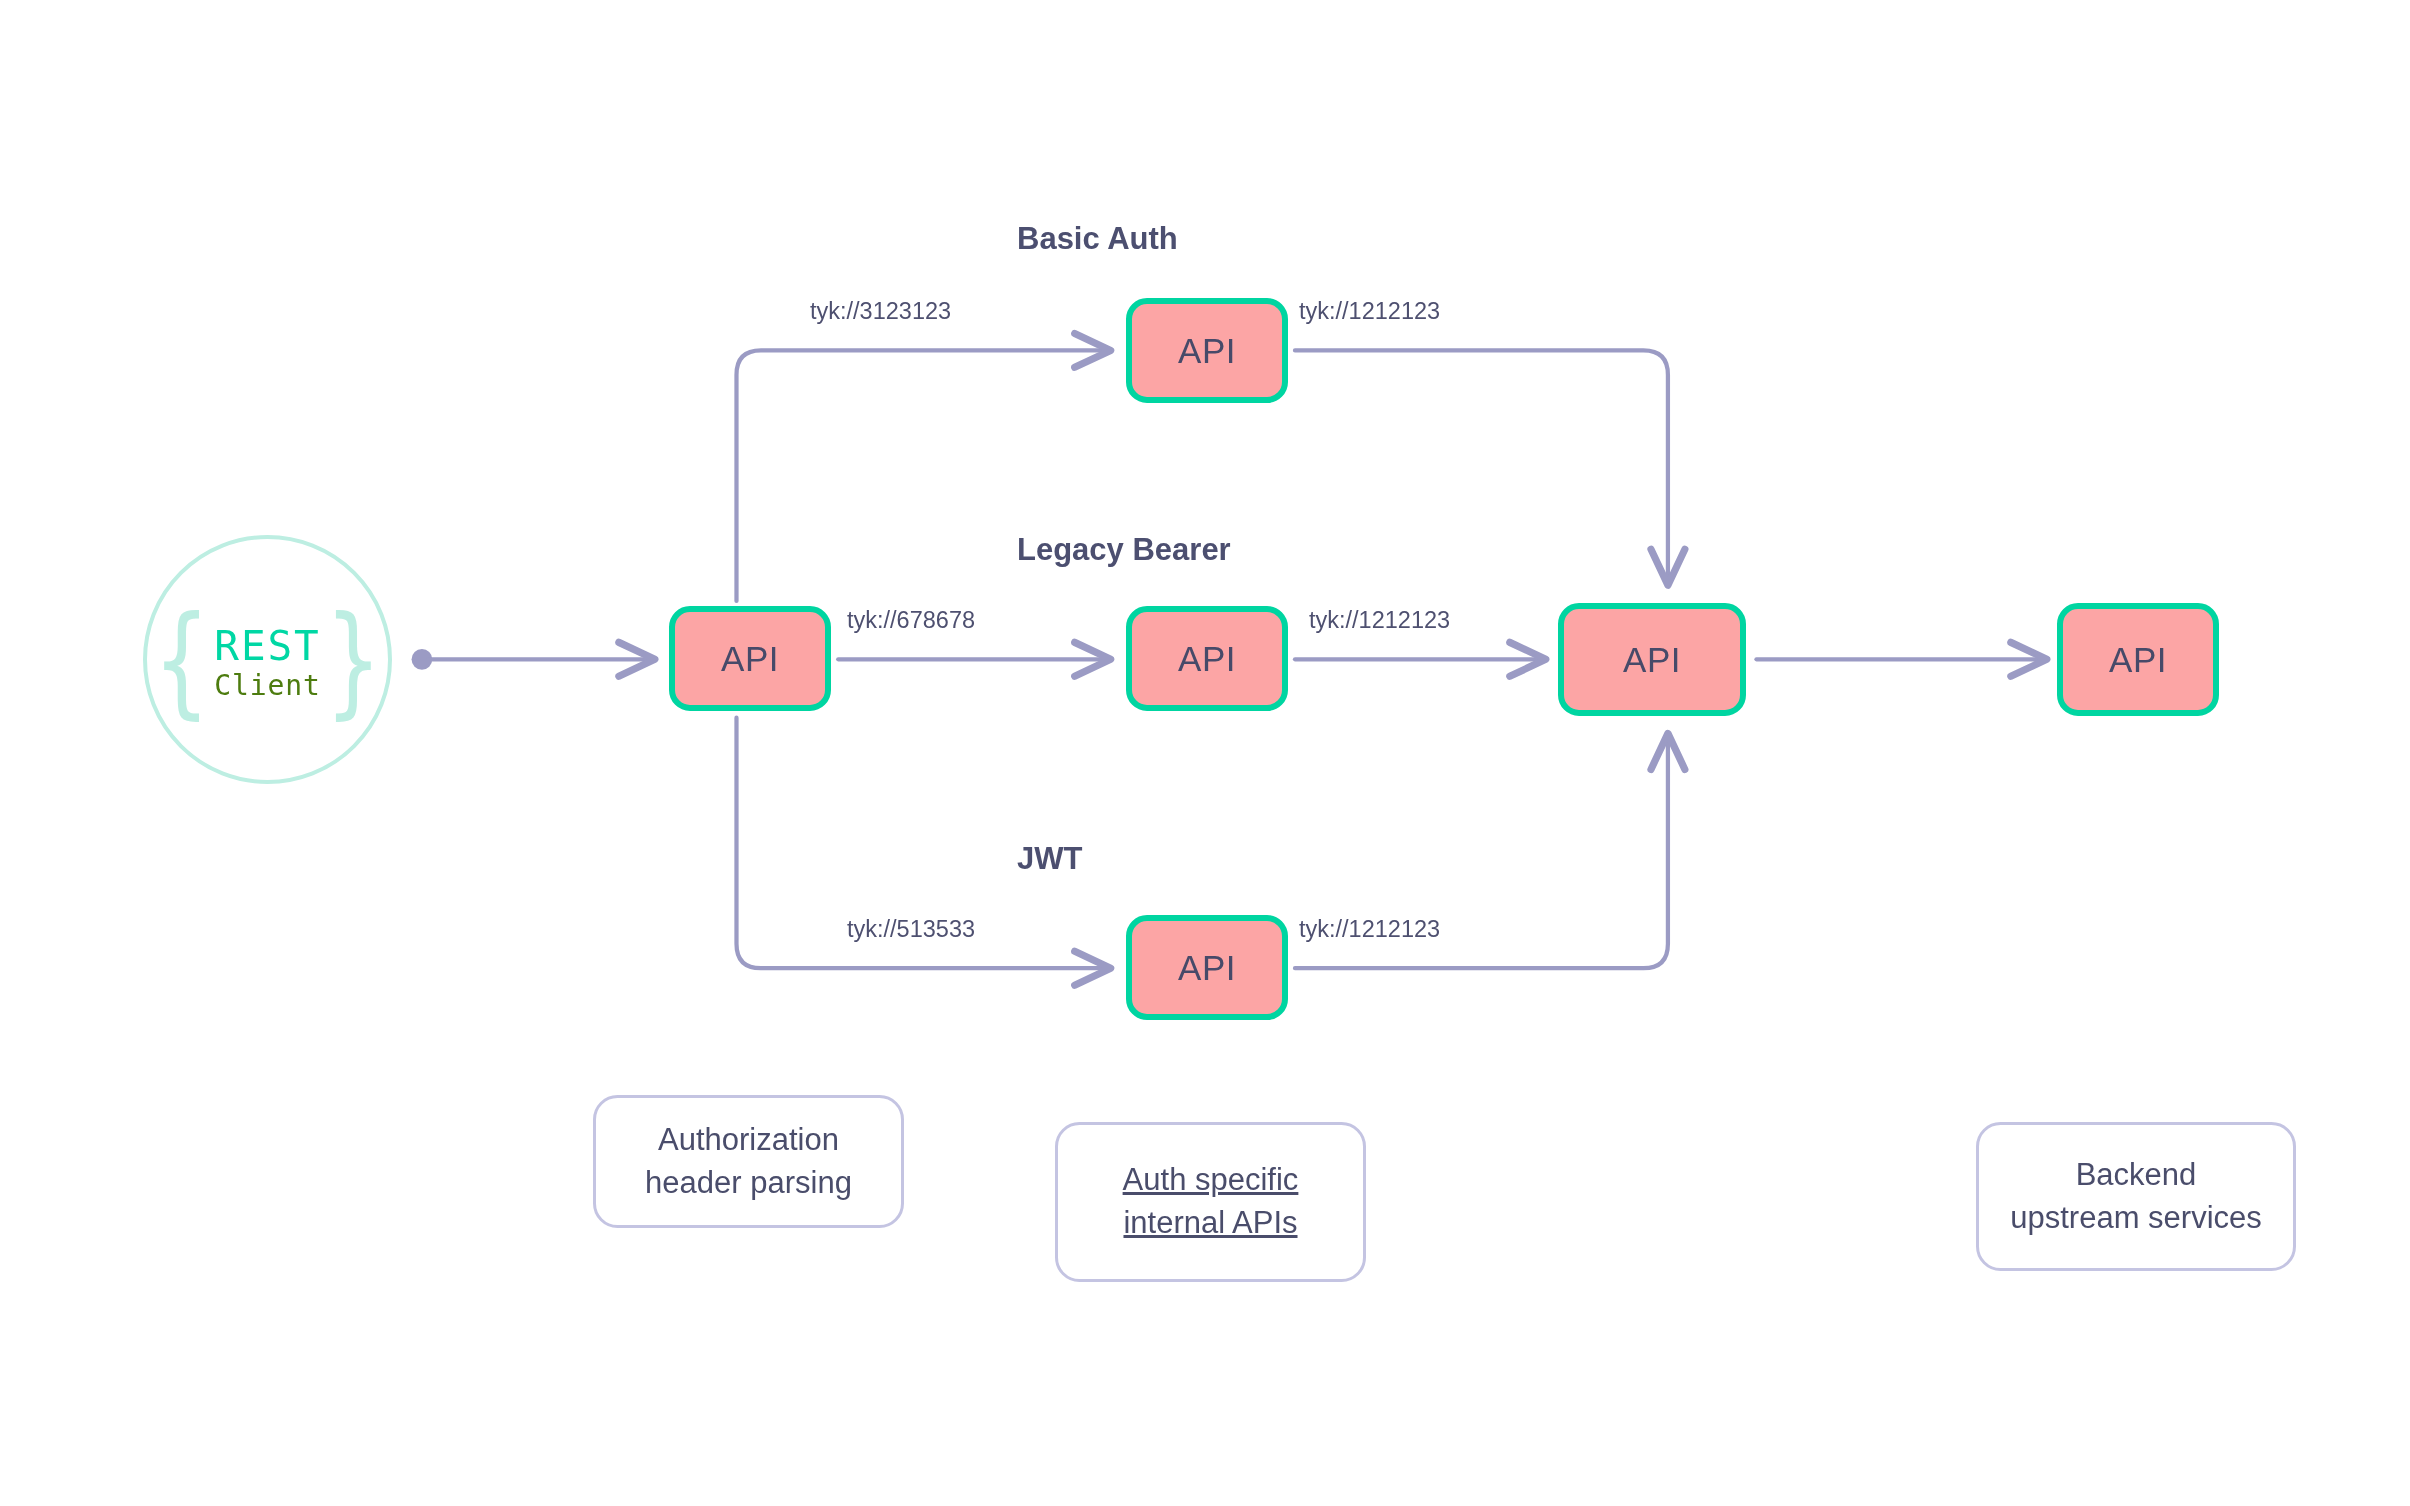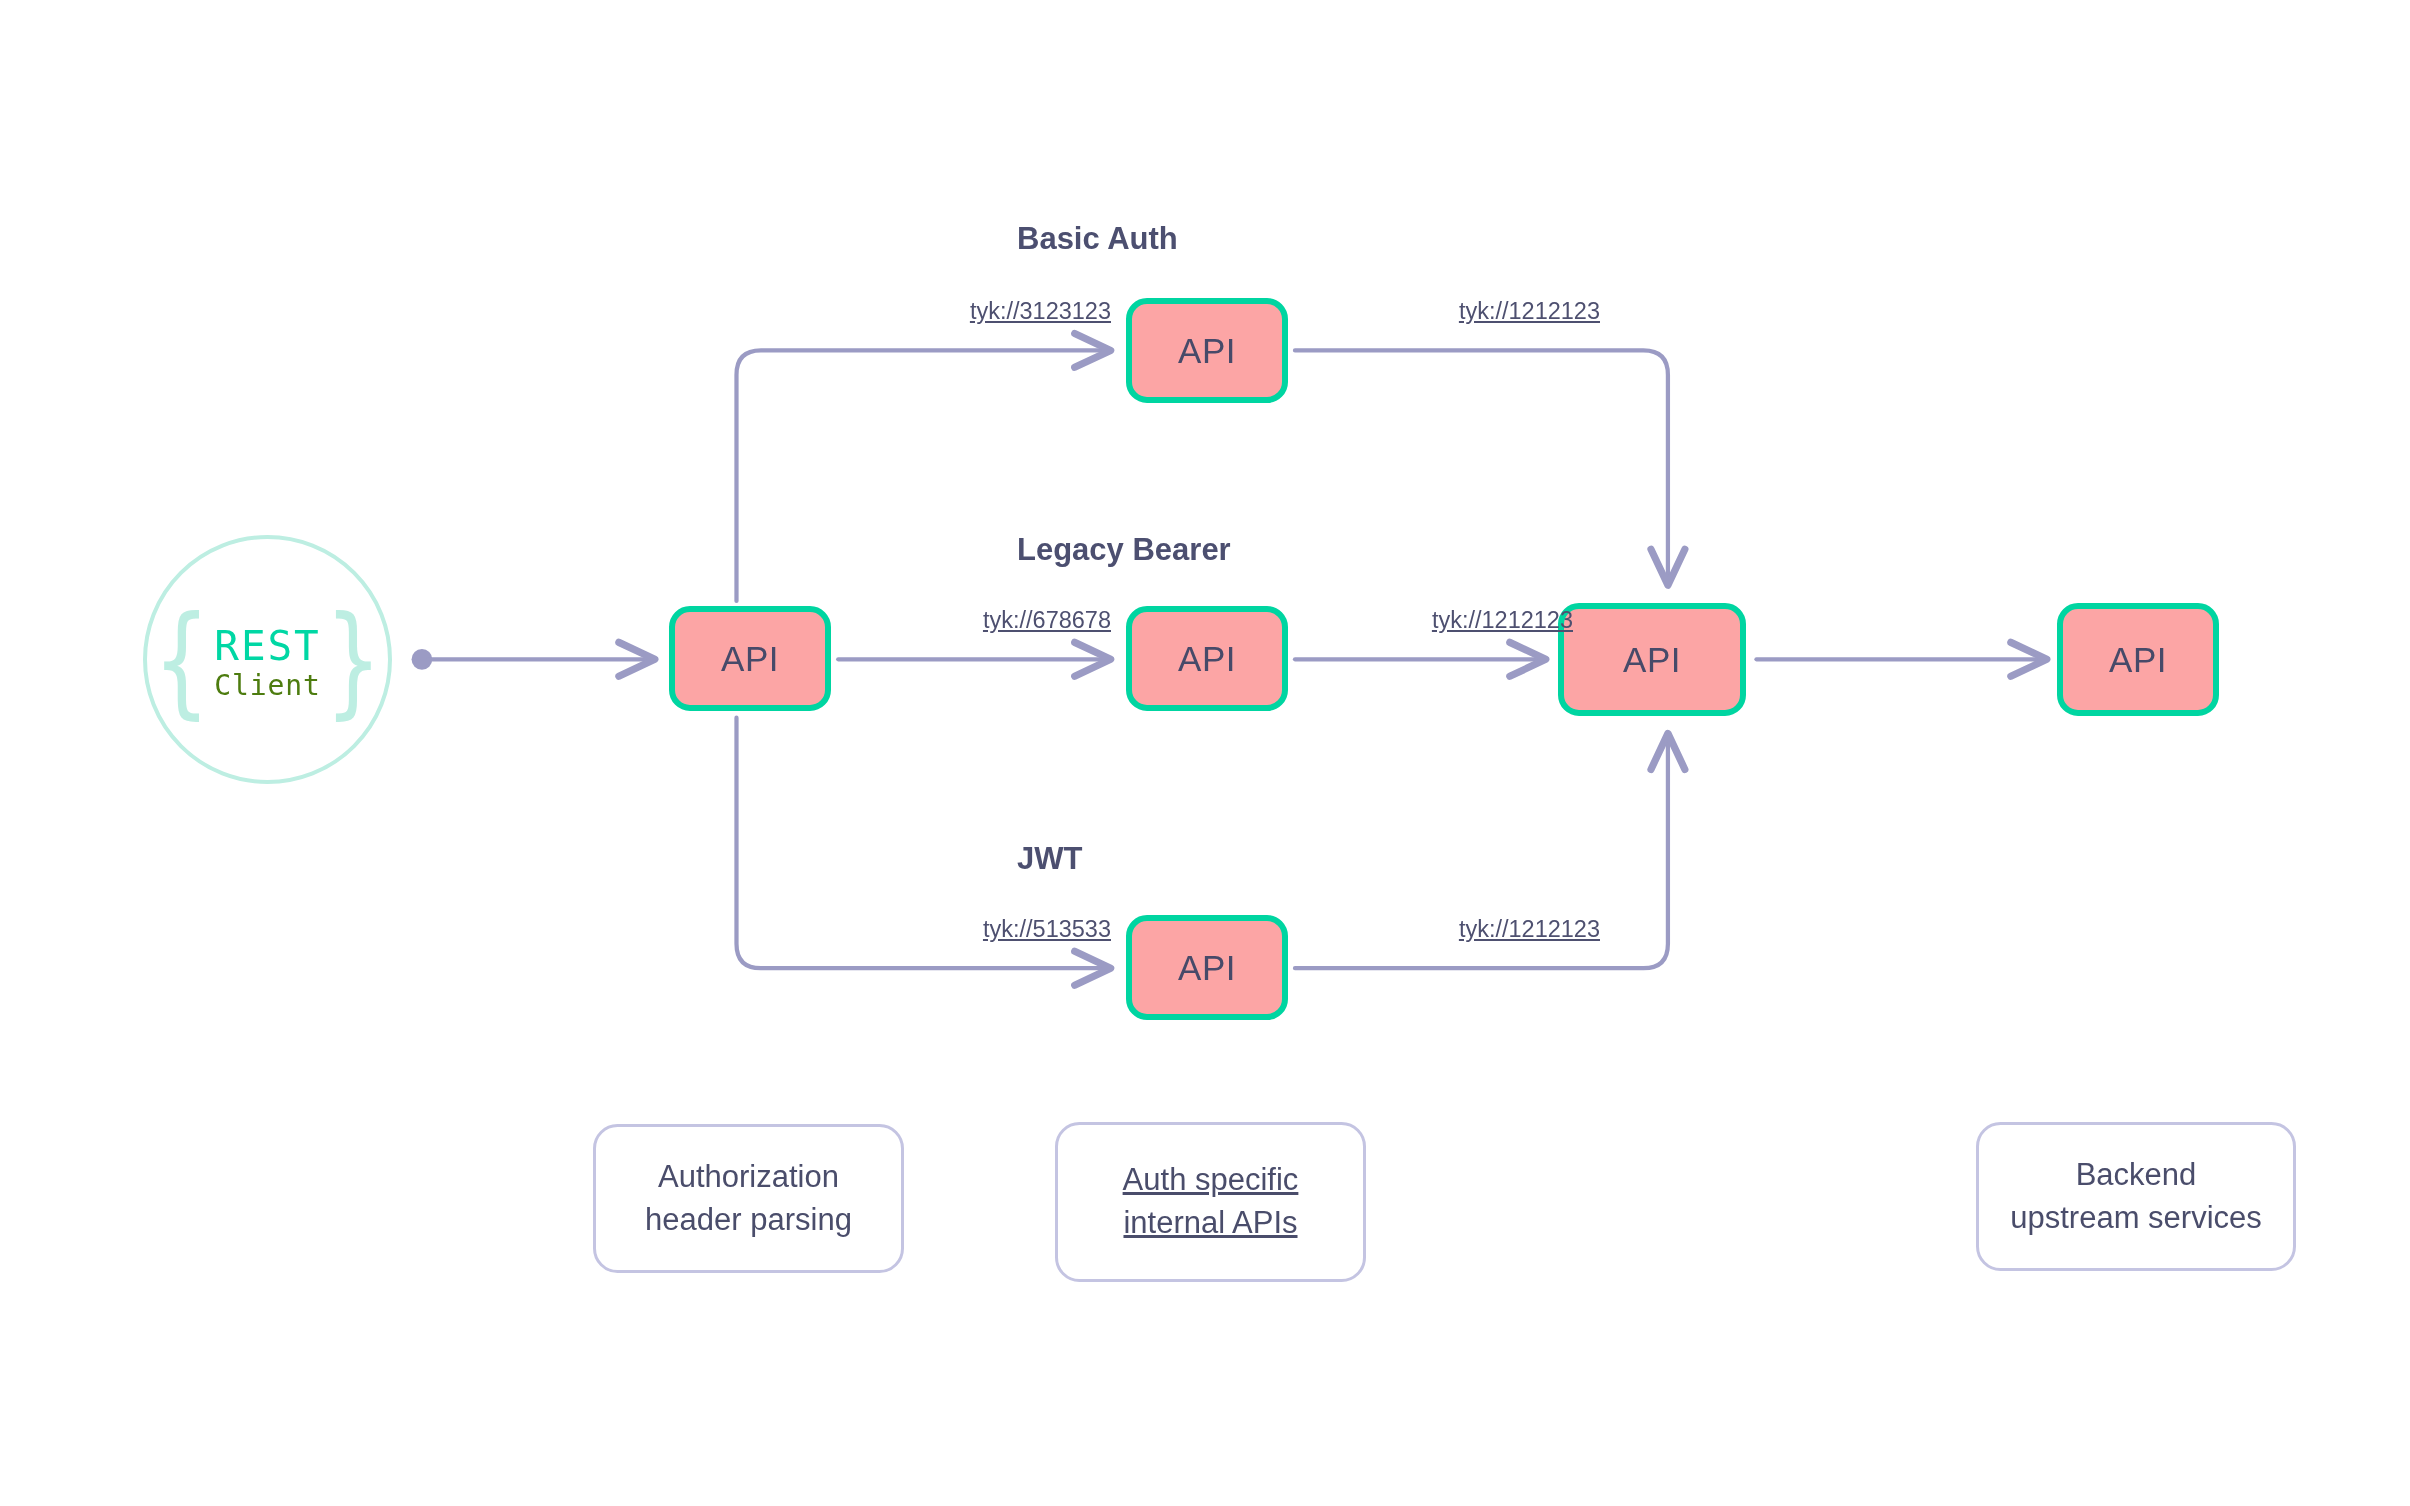--- a/index.html
+++ b/index.html
@@ -44,21 +44,21 @@
 
   
   .grp-title{
     position:absolute;color:#4c4f70;font-size:31px;font-weight:bold;
     white-space:nowrap;
   }
 
   
   .edge-label{
     position:absolute;color:#4e5070;font-size:23.5px;
-    white-space:nowrap;text-align:right;text-decoration:underline;
+    white-space:nowrap;text-align:left;
   }
 
   
   .legend-box{
     position:absolute;box-sizing:border-box;
     border:3.8px solid #c4c4e2;border-radius:24.5px;background:#fff;
     display:flex;align-items:center;justify-content:center;
     text-align:center;color:#4a4d6b;font-size:31px;line-height:1.38;
     padding:0 11.3px;
   }
@@ -142,21 +142,21 @@
   </div>
 
   <div class="edge-label" style="left:810px;top:298px;width:301px;">tyk://3123123</div>
   <div class="edge-label" style="left:847px;top:607px;width:264px;">tyk://678678</div>
   <div class="edge-label" style="left:847px;top:916px;width:264px;">tyk://513533</div>
 
   <div class="edge-label" style="left:1299px;top:298px;width:301px;">tyk://1212123</div>
   <div class="edge-label" style="left:1309px;top:607px;width:264px;">tyk://1212123</div>
   <div class="edge-label" style="left:1299px;top:916px;width:301px;">tyk://1212123</div>
 
-  <div class="legend-box" style="left:593px;top:1124px;width:311px;height:149px;">
+  <div class="legend-box" style="left:593px;top:1095px;width:311px;height:133px;">
     <span>
       <span>Authorization</span><br>
       <span>header parsing</span>
     </span>
   </div>
 
   <div class="legend-box" style="left:1055px;top:1122px;width:311px;height:160px;text-decoration:underline;">
     <span>
       <span>Auth specific</span><br>
       <span>internal APIs</span>

